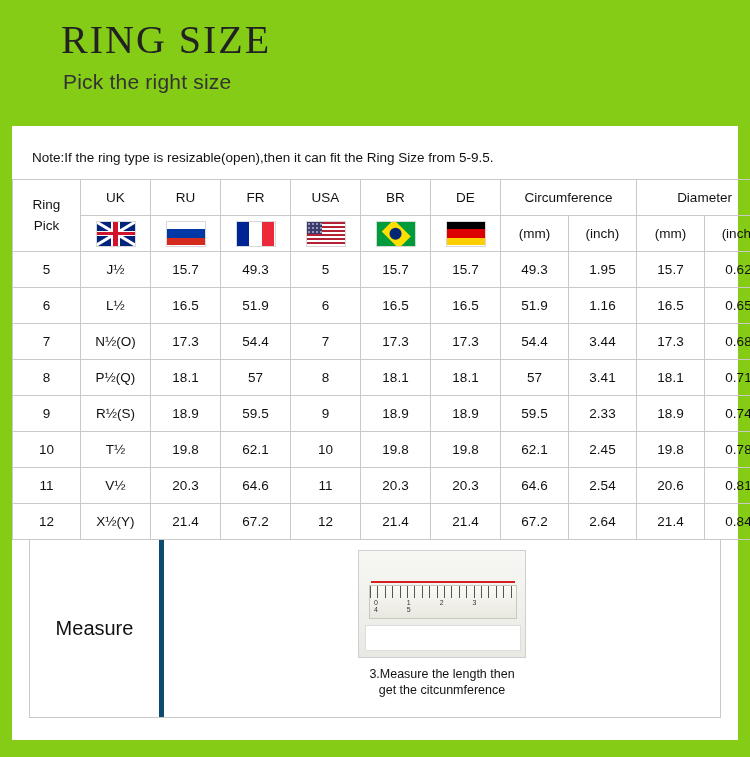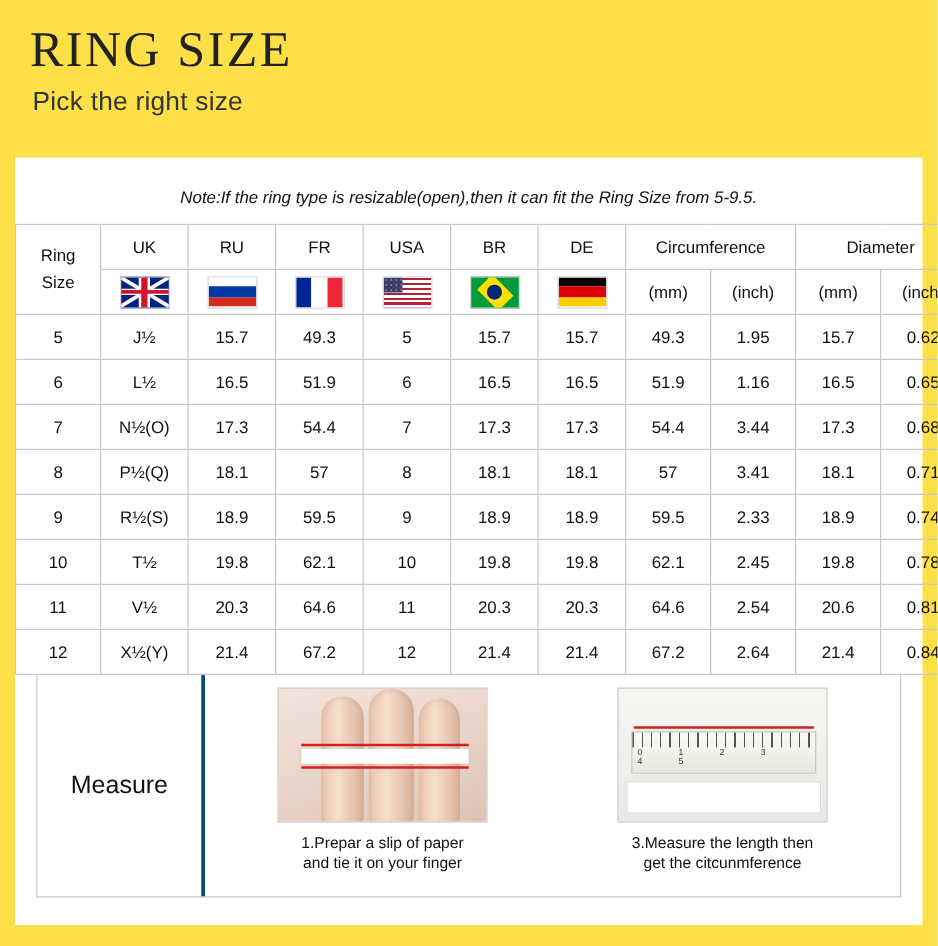--- a/index.html
+++ b/index.html
@@ -11,22 +11,23 @@
     width: 750px;
     height: 757px;
     font-family: "Liberation Sans", sans-serif;
     color: #1a1a1a;
     overflow: hidden;
   }
   .page {
     position: relative;
     width: 750px;
     height: 757px;
-    background: #fde047;
-    box-sizing: border-box;
+    background: #84cc16;
+    box-sizing: border-box;
+    padding-left: 37px;
   }
   .header {
     padding: 18px 0 0 24px;
   }
   .title {
     font-family: "Liberation Serif", serif;
     font-size: 40px;
     letter-spacing: 2px;
     color: #222;
     line-height: 1.1;
@@ -43,26 +44,24 @@
   .card {
     position: absolute;
     left: 12px;
     top: 126px;
     width: 726px;
     height: 614px;
     background: #ffffff;
     box-sizing: border-box;
   }
   .note {
-    text-align: center;
     font-size: 13.5px;
     color: #111;
     padding: 24px 20px 14px 20px;
     box-sizing: border-box;
-    font-style: italic;
   }
   table.sizes {
     border-collapse: collapse;
     width: 692px;
     margin: 0 auto;
     table-layout: fixed;
   }
   table.sizes td, table.sizes th {
     border: 1px solid #c9c9c9;
     text-align: center;
@@ -181,21 +180,21 @@
     margin: 0 auto;
     border-left: 1px solid #c9c9c9;
     border-right: 1px solid #c9c9c9;
     border-bottom: 1px solid #c9c9c9;
     box-sizing: border-box;
     display: flex;
     height: 178px;
   }
   .measure-label {
     width: 134px;
-    border-right: 3px solid #0c4a6e;
+    border-right: 5px solid #0c4a6e;
     display: flex;
     align-items: center;
     justify-content: center;
     font-size: 20px;
     color: #111;
     box-sizing: border-box;
   }
   .steps {
     flex: 1;
     display: flex;
@@ -311,21 +310,21 @@
         <col style="width:70px">
         <col style="width:68px">
         <col style="width:68px">
         <col style="width:68px">
         <col style="width:68px">
       </colgroup>
       <tbody>
         <tr>
           <td rowspan="2" class="ringsize-cell">
             <div>Ring</div>
-            <div>Size</div>
+            <div>Pick</div>
           </td>
           <td class="hdr-country">UK</td>
           <td class="hdr-country">RU</td>
           <td class="hdr-country">FR</td>
           <td class="hdr-country">USA</td>
           <td class="hdr-country">BR</td>
           <td class="hdr-country">DE</td>
           <td class="hdr-wide" colspan="2">Circumference</td>
           <td class="hdr-wide" colspan="2">Diameter</td>
         </tr>
@@ -471,33 +470,20 @@
           <td>21.4</td>
           <td>0.84</td>
         </tr>
       </tbody>
     </table>
 
     <div class="measure-wrap">
       <div class="measure-label">Measure</div>
       <div class="steps">
 
-        <div class="step">
-          <div class="step-img">
-            <span class="skin-bg"></span>
-            <span class="finger f1"></span>
-            <span class="finger f2"></span>
-            <span class="finger f3"></span>
-            <span class="paper-strip" style="left:18px; top:48px; width:134px;"></span>
-            <span class="red-line" style="left:18px; top:44px; width:134px;"></span>
-            <span class="red-line" style="left:18px; top:62px; width:134px;"></span>
-          </div>
-          <div class="step-cap">1.Prepar a slip of paper
-and tie it on your finger</div>
-        </div>
 
 
         <div class="step">
           <div class="step-img">
             <span class="skin-bg" style="background:linear-gradient(180deg,#f7f7f4,#e9e9e4);"></span>
             <span class="ruler">
               <span class="ticks"></span>
               <span class="nums">0   1   2   3   4   5</span>
             </span>
             <span class="red-line" style="left:12px; top:30px; width:144px;"></span>

